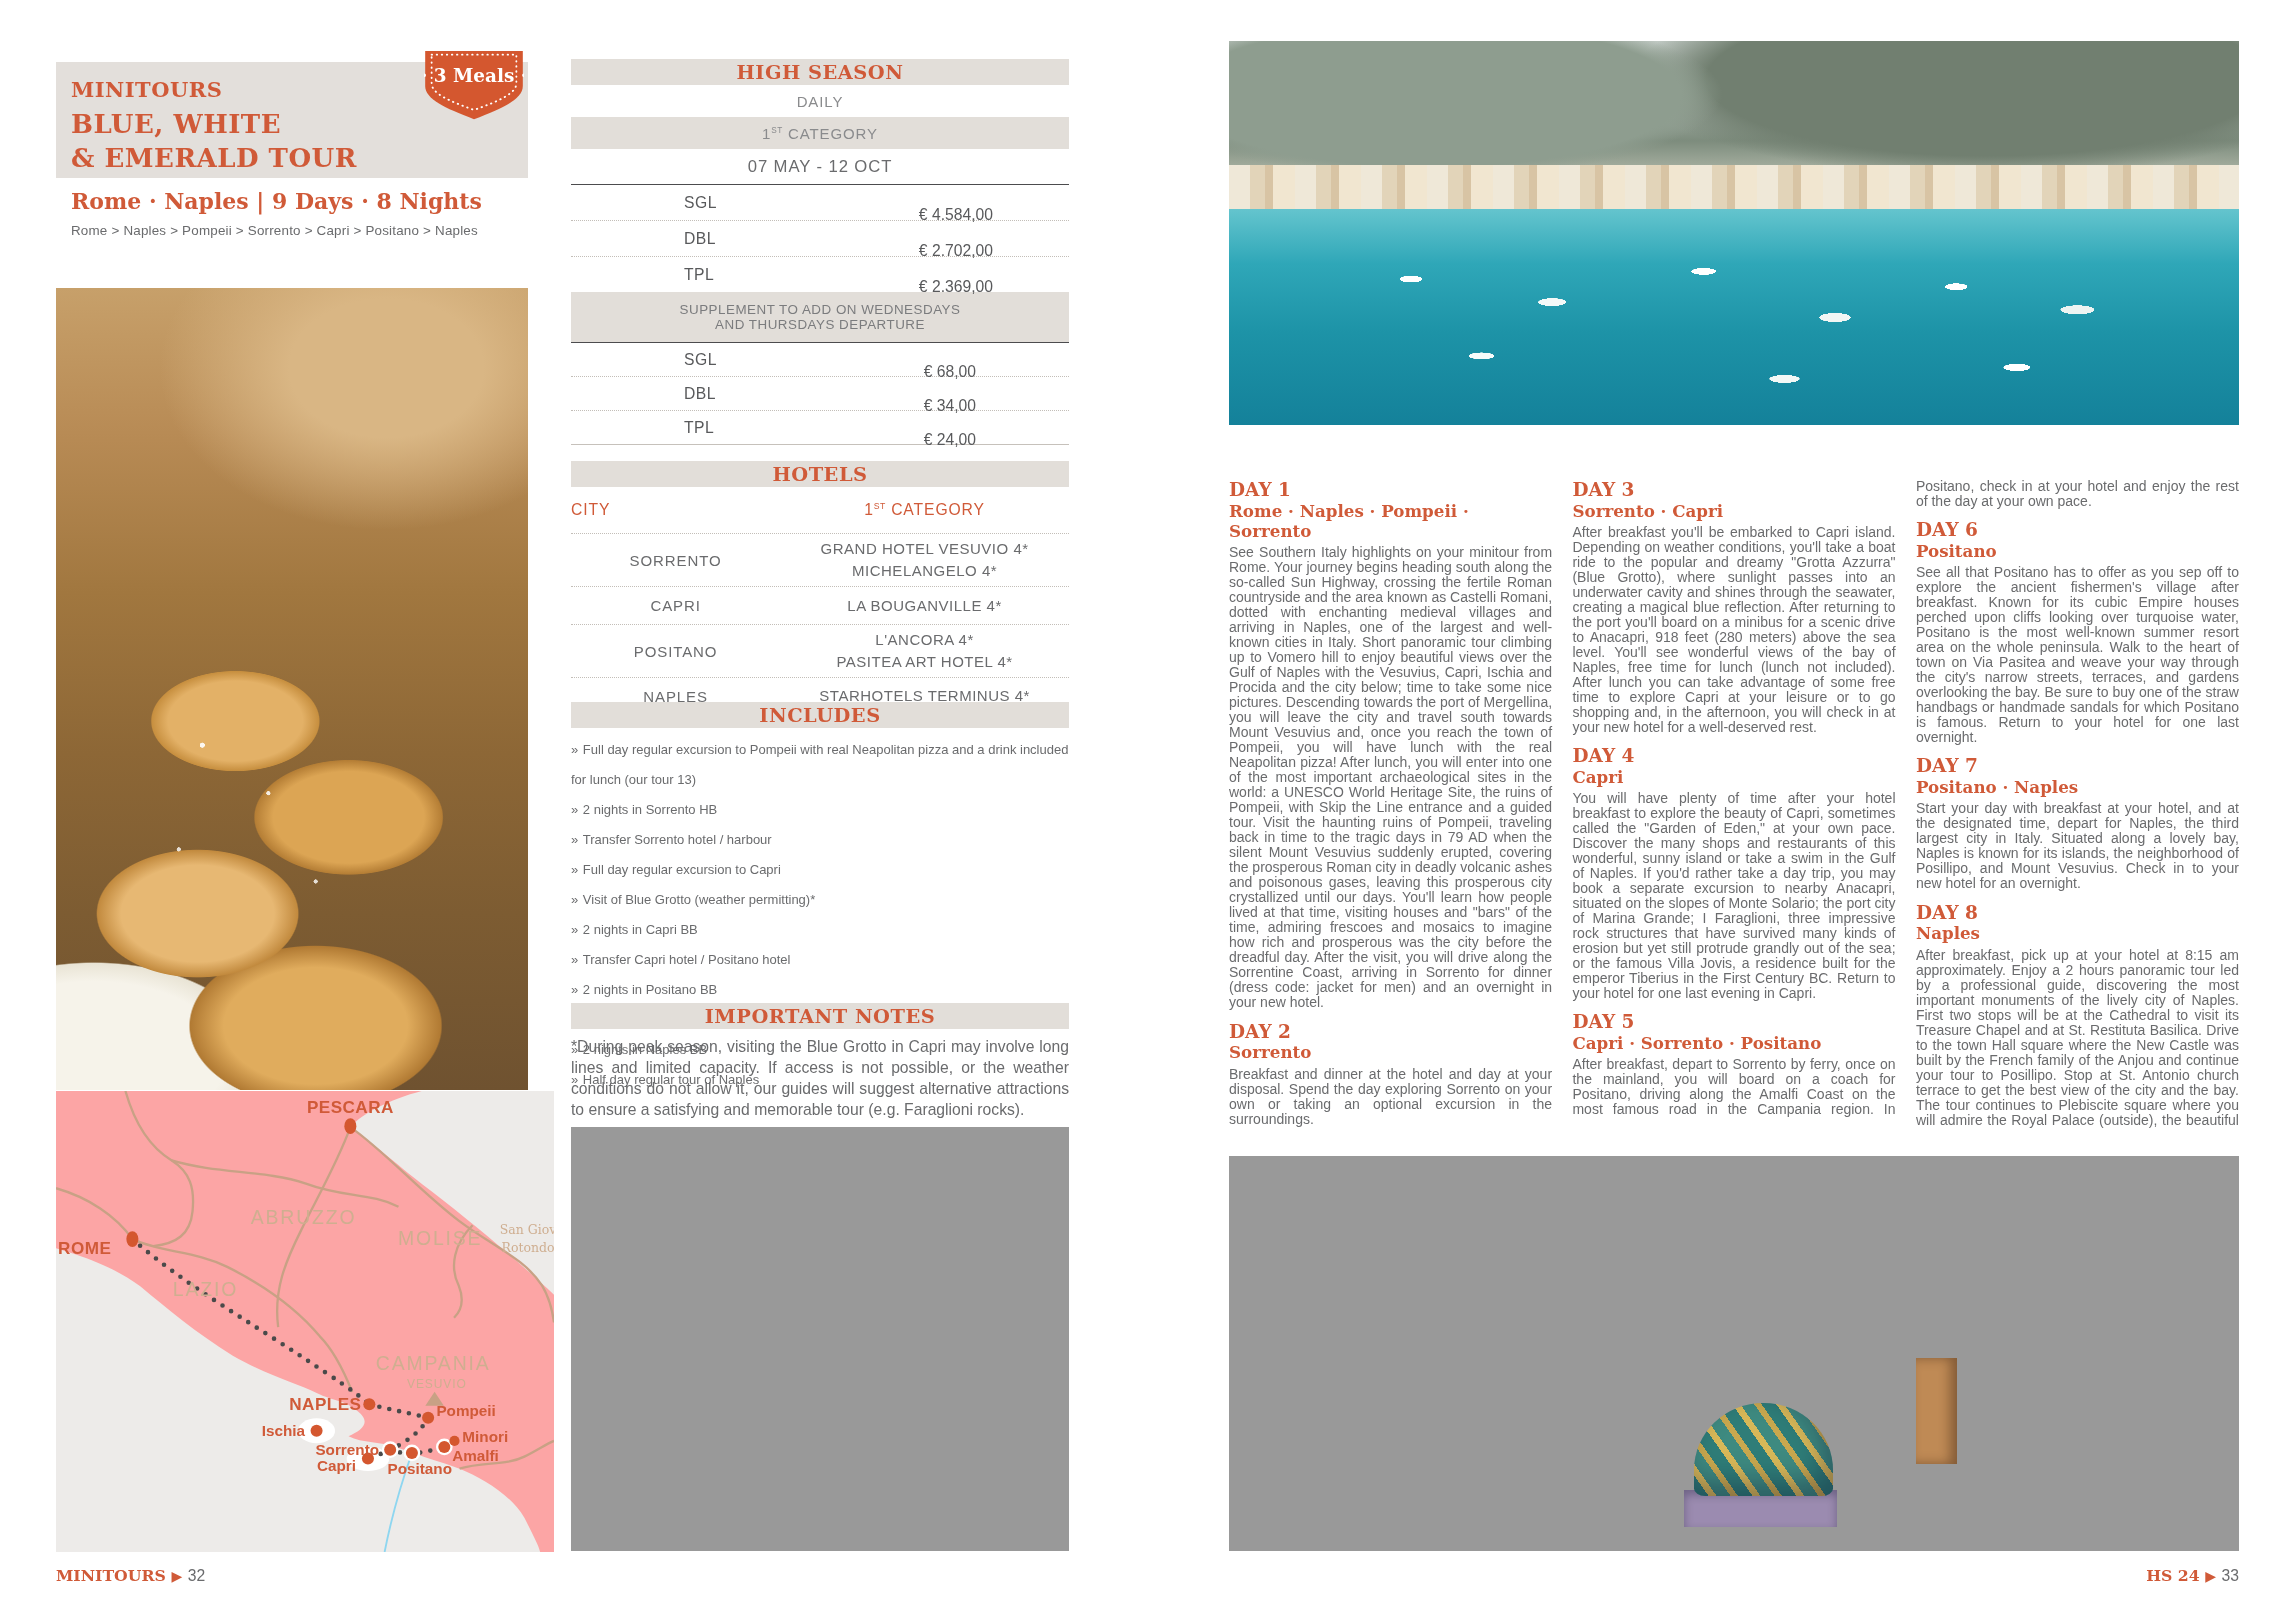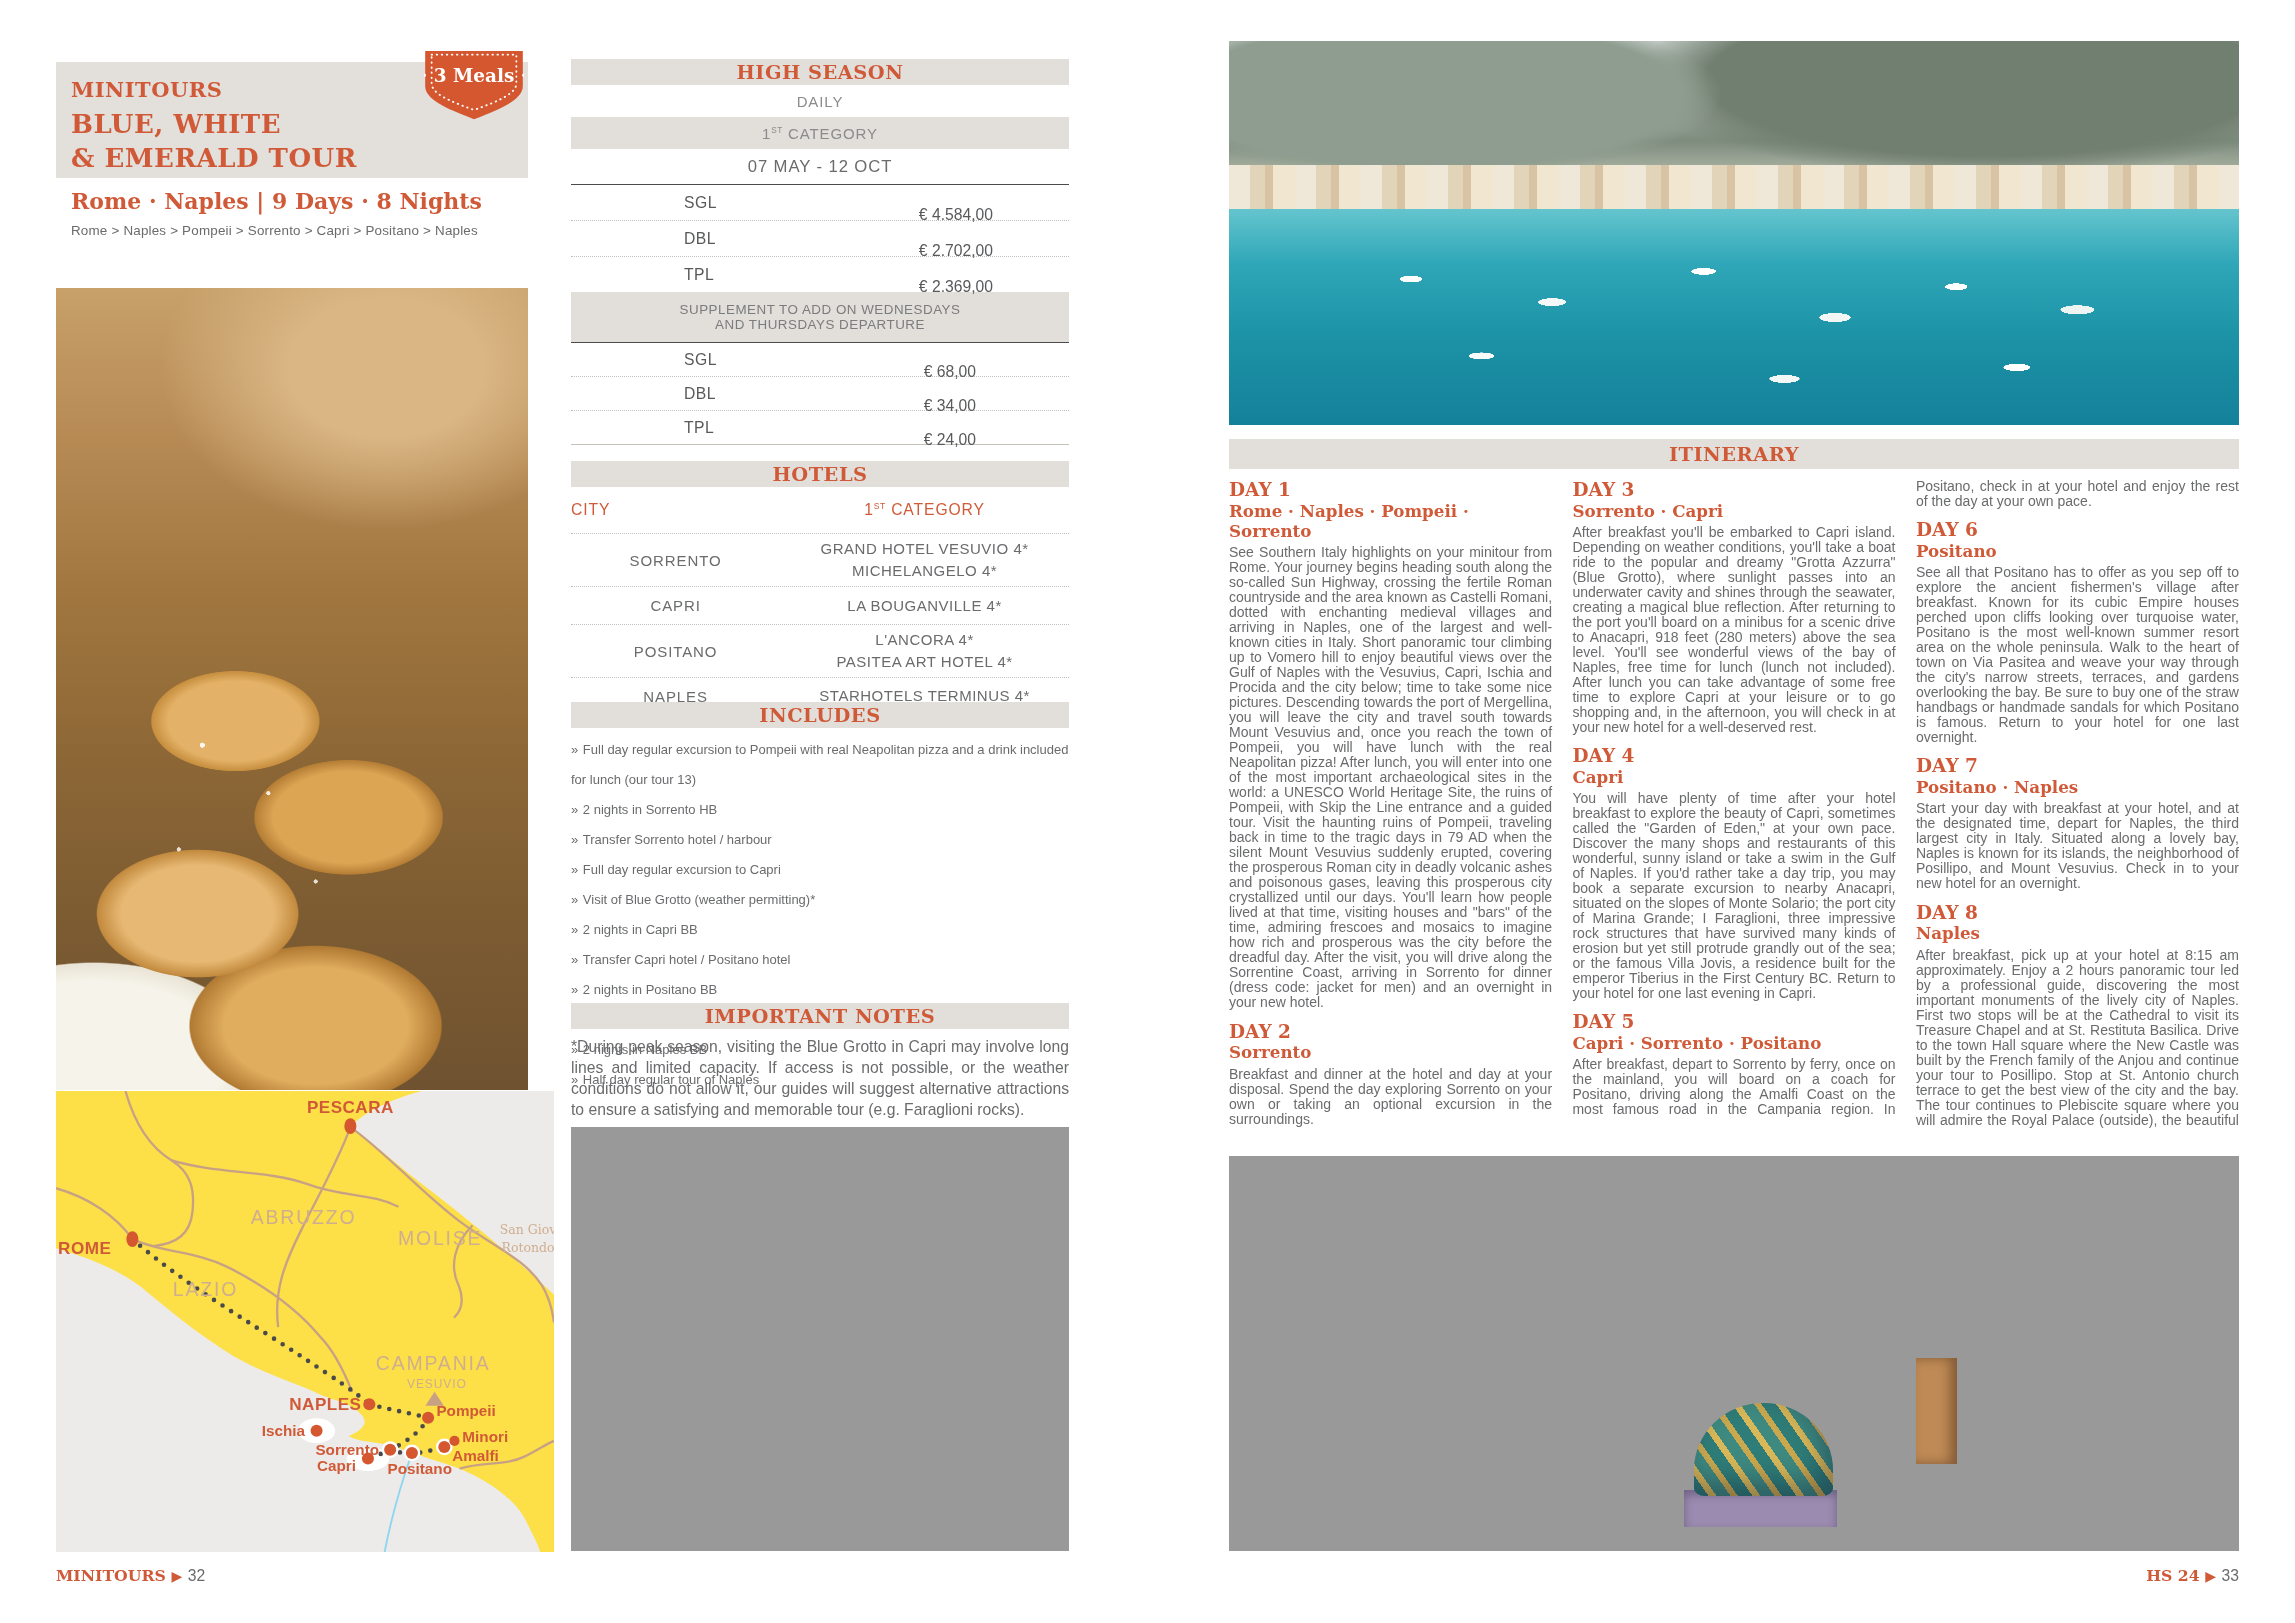--- a/index.html
+++ b/index.html
@@ -133,21 +133,21 @@
   .itin-cols{left:1229px;top:479px;width:1010px;height:662px;
              column-count:3;column-gap:20.4px;column-fill:auto;overflow:hidden;}
   .day h3{font-family:"DejaVu Serif",serif;font-weight:700;font-size:18.5px;color:#d05a38;
           margin:10.2px 0 0 0;line-height:21px;}
   .day:first-child h3{margin-top:0;}
   .day h4{font-family:"DejaVu Serif",serif;font-weight:700;font-size:16.7px;color:#d05a38;
           margin:0.9px 0 3.7px 0;line-height:20.4px;}
   .day p{margin:0;font-size:14px;line-height:15px;color:#6a6b6d;text-align:justify;}
 
   
-  .map-panel{left:56px;top:1091px;width:498px;height:461px;background:#fde047;}
+  .map-panel{left:56px;top:1091px;width:498px;height:461px;background:#fca5a5;}
   .map-panel svg{display:block;}
   .m-region{font-family:"Liberation Sans",sans-serif;font-size:42px;fill:#cfae90;letter-spacing:4px;}
   .m-city-big{font-family:"Liberation Sans",sans-serif;font-weight:700;font-size:37px;fill:#d05a38;letter-spacing:1px;}
   .m-city{font-family:"Liberation Sans",sans-serif;font-weight:700;font-size:33px;fill:#d05a38;}
   .m-tan-small{font-family:"Liberation Sans",sans-serif;font-size:26px;fill:#cfae90;letter-spacing:2px;}
   .m-serif{font-family:"DejaVu Serif",serif;font-size:27px;fill:#cfae90;}
 
   
   .footer{top:1566px;font-size:15.7px;display:flex;align-items:center;gap:5.6px;}
   .footer .tri{color:#d05a38;font-size:14px;}
@@ -342,23 +342,20 @@
 
   <div class="abs panel notes">
     <div class="bar slab">IMPORTANT NOTES</div>
     <div class="notes-text">*During peak season, visiting the Blue Grotto in Capri may involve long lines and limited capacity. If access is not possible, or the weather conditions do not allow it, our guides will suggest alternative attractions to ensure a satisfying and memorable tour (e.g. Faraglioni rocks).</div>
   </div>
 
   <div class="abs photo photo-fresco"></div>
 
   <div class="abs photo photo-capri"></div>
 
-  <div class="abs bar slab itin-bar">
-    <span>ITINERARY</span>
-  </div>
 
   <div class="abs itin-cols">
     <div class="day">
       <h3>DAY 1</h3>
         <h4>Rome · Naples · Pompeii · Sorrento</h4>
         <p>See Southern Italy highlights on your minitour from Rome. Your journey begins heading south along the so-called Sun Highway, crossing the fertile Roman countryside and the area known as Castelli Romani, dotted with enchanting medieval villages and arriving in Naples, one of the largest and well-known cities in Italy. Short panoramic tour climbing up to Vomero hill to enjoy beautiful views over the Gulf of Naples with the Vesuvius, Capri, Ischia and Procida and the city below; time to take some nice pictures. Descending towards the port of Mergellina, you will leave the city and travel south towards Mount Vesuvius and, once you reach the town of Pompeii, you will have lunch with the real Neapolitan pizza! After lunch, you will enter into one of the most important archaeological sites in the world: a UNESCO World Heritage Site, the ruins of Pompeii, with Skip the Line entrance and a guided tour. Visit the haunting ruins of Pompeii, traveling back in time to the tragic days in 79 AD when the silent Mount Vesuvius suddenly erupted, covering the prosperous Roman city in deadly volcanic ashes and poisonous gases, leaving this prosperous city crystallized until our days. You'll learn how people lived at that time, visiting houses and "bars" of the time, admiring frescoes and mosaics to imagine how rich and prosperous was the city before the dreadful day. After the visit, you will drive along the Sorrentine Coast, arriving in Sorrento for dinner (dress code: jacket for men) and an overnight in your new hotel.</p>
     </div>
     <div class="day">
       <h3>DAY 2</h3>
         <h4>Sorrento</h4>

